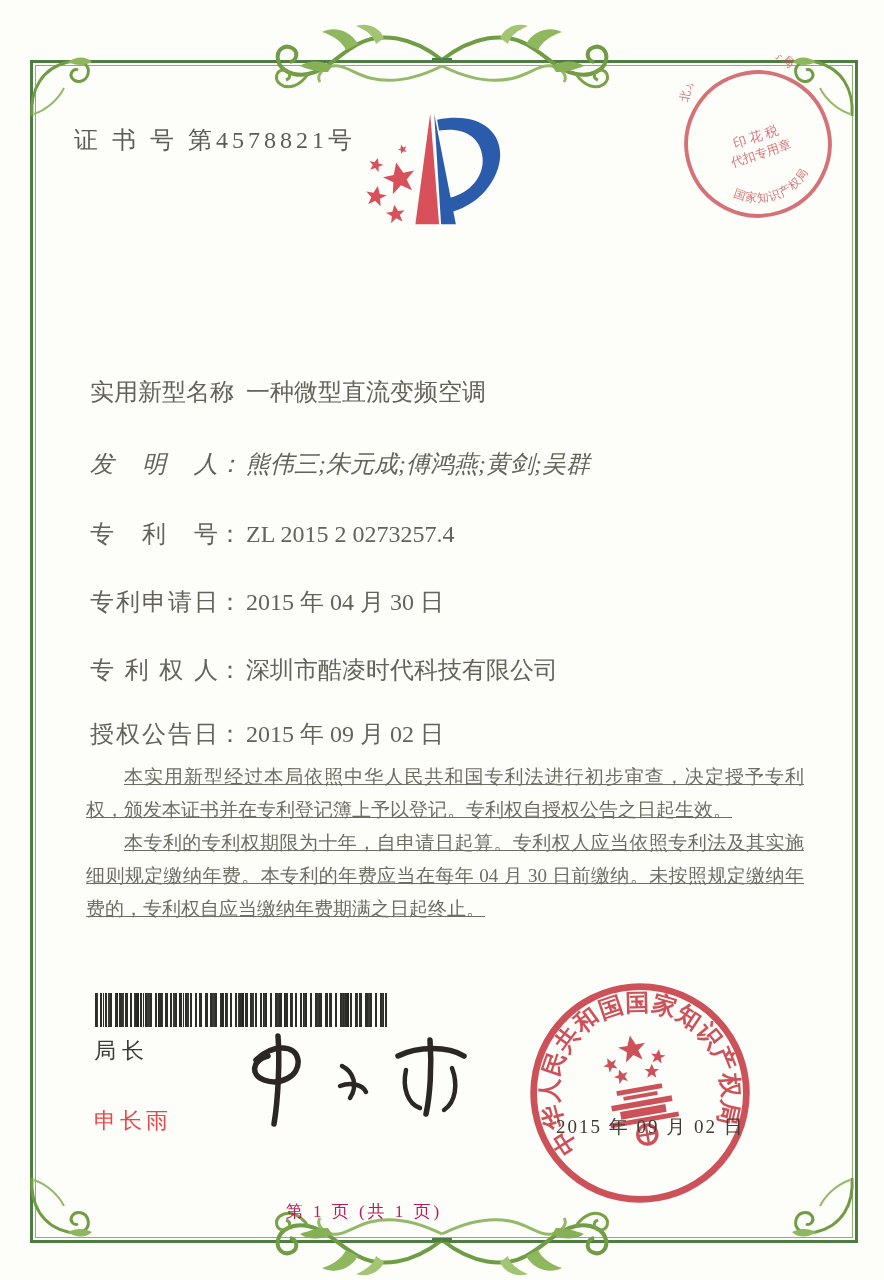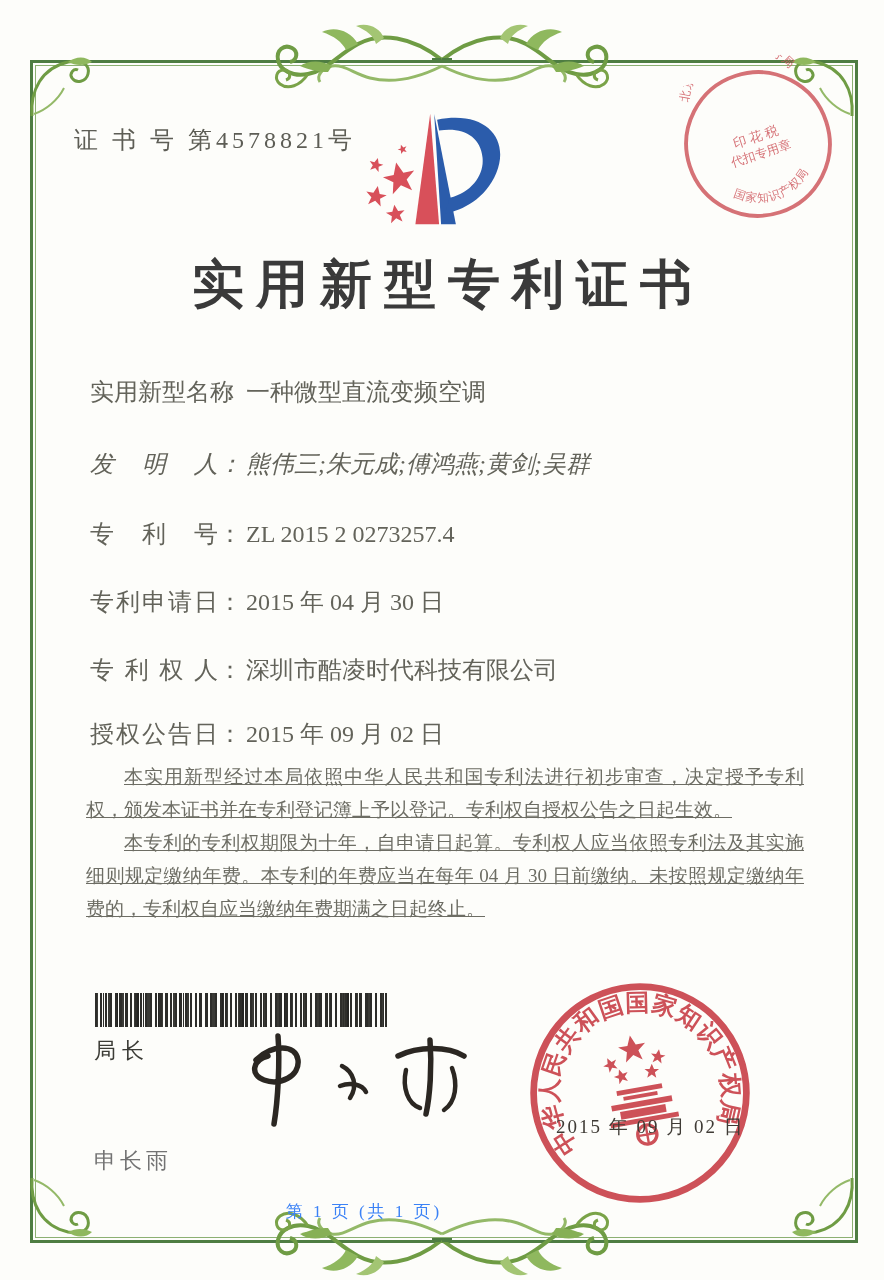--- a/index.html
+++ b/index.html
@@ -38,32 +38,32 @@
   
   .barcode{position:absolute; left:95px; top:993px; width:292px; height:34px;
     background:
       repeating-linear-gradient(90deg,#2d2d2a 0 2px,transparent 2px 5px),
       repeating-linear-gradient(90deg,#2d2d2a 0 1px,transparent 1px 8px),
       repeating-linear-gradient(90deg,#3a3a36 0 3px,transparent 3px 13px),
       repeating-linear-gradient(90deg,#242422 0 2px,transparent 2px 21px);}
   
   .director-title{position:absolute; left:94px; top:1020px; font-size:22px;
     letter-spacing:6px; color:#3c3c36;margin-top:16px;}
-  .director-name{position:absolute; left:94px; top:1146px; font-size:22px;
-    letter-spacing:4px; color:#737373;}
+  .director-name{position:absolute; left:94px; top:1106px; font-size:22px;
+    letter-spacing:4px; color:#ef4444;}
   .signature{position:absolute; left:222px; top:1022px; width:260px; height:110px;}
   
   .tax-seal{position:absolute; left:680px; top:66px; width:156px; height:156px;
     transform:rotate(-18deg); opacity:0.85;}
   .main-seal{position:absolute; left:525px; top:978px; width:230px; height:230px;
     transform:rotate(-10deg); opacity:0.92;}
   .seal-date{position:absolute; left:556px; top:1114px; font-size:19px;
     letter-spacing:2px; color:#3f3b35; z-index:5;}
   .footer{position:absolute; left:0; top:1200px; width:728px; text-align:center;
-    font-size:17px; letter-spacing:3px; color:#3b82f6;}
+    font-size:17px; letter-spacing:3px; color:#be185d;}
 </style>
 </head>
 <body>
 
 <div class="page">
 
   <svg width="0" height="0" style="position:absolute" aria-hidden="true">
     <defs>
       <path id="star" d="M0,-10 L2.94,-3.09 L9.51,-3.09 L4.05,1.18 L5.88,8.09 L0,3.82 L-5.88,8.09 L-4.05,1.18 L-9.51,-3.09 L-2.94,-3.09 Z"></path>
       <g id="orn-half">
@@ -129,21 +129,20 @@
     <text font-size="15" fill="#cf5a60" letter-spacing="1">
       <textPath href="#taxTop" startOffset="50%" text-anchor="middle">北京市海淀区地方税务局</textPath>
     </text>
     <text font-size="15" fill="#cf5a60" letter-spacing="1">
       <textPath href="#taxBottom" startOffset="50%" text-anchor="middle">国家知识产权局</textPath>
     </text>
     <text x="100" y="96" font-size="17" fill="#cf5a60" text-anchor="middle">印 花 税</text>
     <text x="100" y="118" font-size="16" fill="#cf5a60" text-anchor="middle">代扣专用章</text>
   </svg>
 
-  <div class="title">实用新型专利证书</div>
 
   <div class="fields">
     <div class="field f0">
       <span class="flabel">实用新型名称</span><span>：</span><span class="fvalue">一种微型直流变频空调</span>
     </div>
     <div class="field f1">
       <span class="flabel">发明人</span><span>：</span><span class="fvalue">熊伟三;朱元成;傅鸿燕;黄剑;吴群</span>
     </div>
     <div class="field f2">
       <span class="flabel">专利号</span><span>：</span><span class="fvalue">ZL 2015 2 0273257.4</span>

